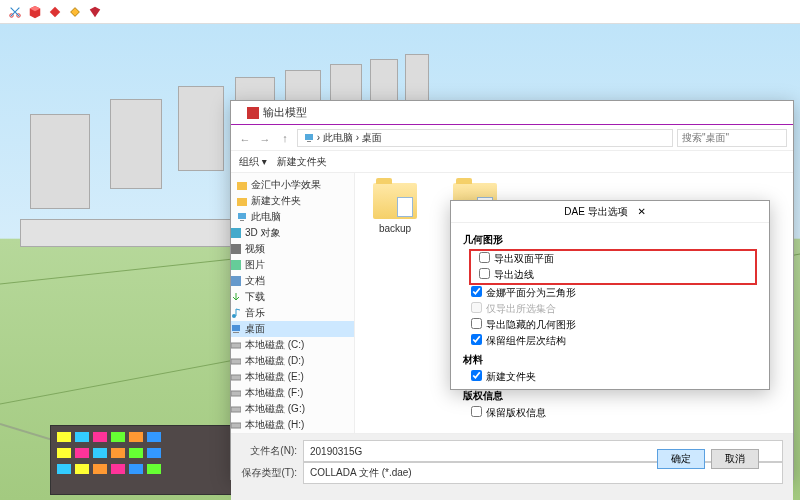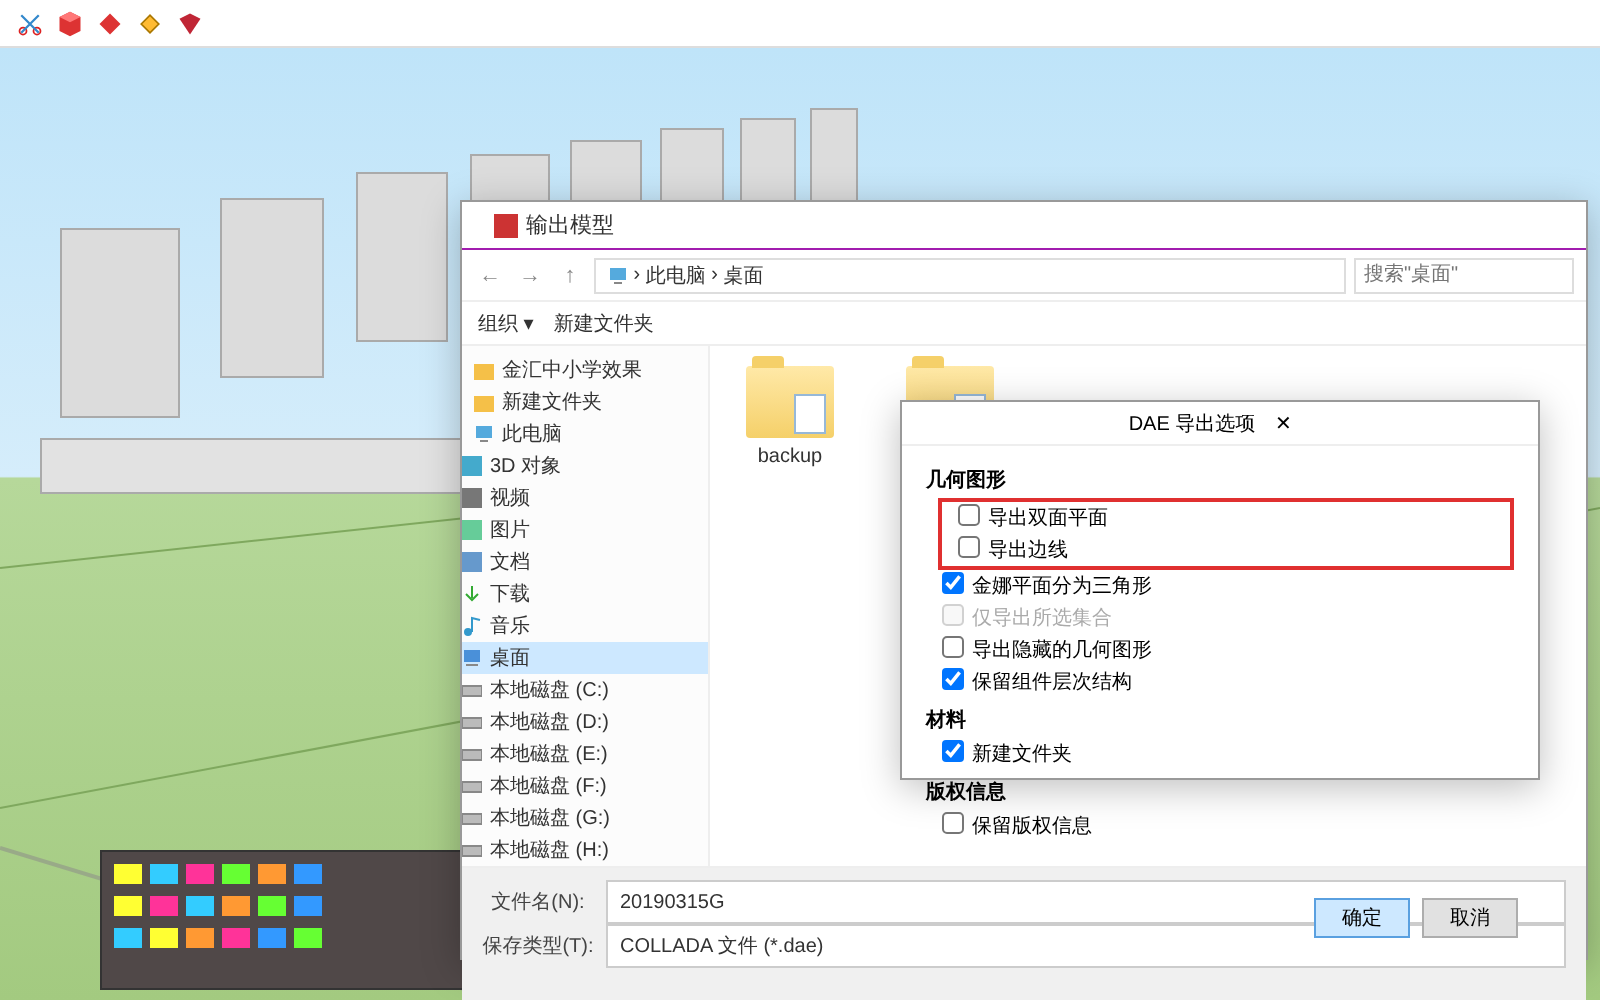--- a/index.html
+++ b/index.html
@@ -37,21 +37,21 @@
 .tree .item.indent { padding-left: 0; }
 
 .files { flex: 1; padding: 10px; display: flex; gap: 20px; }
 .folder { display: flex; flex-direction: column; align-items: center; width: 60px; font-size: 10px; }
 .folder .fic { width: 44px; height: 36px; background: linear-gradient(#ffe9a8, #f5d069); border-radius: 2px; position: relative; margin-bottom: 4px; }
 .folder .fic::before { content:''; position:absolute; top:-5px; left:3px; width:16px; height:6px; background:#f5d069; border-radius:2px 2px 0 0; }
 .folder .fic .doc { position:absolute; right:4px; bottom:2px; width:16px; height:20px; background:#fff; border:1px solid #96b8d8; }
 
 .bottom { border-top: 1px solid #eee; background: #f0f0f0; padding: 6px 10px; }
 .bottom .row { display: flex; align-items: center; height: 22px; font-size: 10px; gap: 6px; }
-.bottom .row label { width: 56px; text-align: center; color: #444; }
+.bottom .row label { width: 56px; text-align: right; color: #444; }
 .bottom .row .field { flex: 1; height: 22px; border: 1px solid #ccc; background: #fff; padding: 0 6px; display: flex; align-items: center; }
 .bottom .expand { font-size: 10px; color: #555; padding: 4px 0 0 4px; }
 .bottom .btns { display: flex; justify-content: flex-end; gap: 6px; margin-top: 4px; }
 .bottom .btn, .opt .btn { width: 48px; height: 20px; font-size: 10px; border: 1px solid #adadad; background: #e1e1e1; display: flex; align-items: center; justify-content: center; margin-top: 16px; }
 
 .dialog-opt { position: absolute; top: 200px; left: 450px; width: 320px; height: 190px; background: #fff; border: 1px solid #999; box-shadow: 0 4px 18px rgba(0,0,0,.25); font-size: 11px; }
 .dialog-opt .titlebar { height: 22px; display: flex; align-items: center; padding: 0 8px; border-bottom: 1px solid #eee; justify-content: center; font-size: 10px; }
 .opt-body { padding: 6px 12px; font-size: 10px; }
 .opt-body .sec { font-weight: bold; margin-top: 4px; margin-bottom: 2px; }
 .opt-body .chk { display: flex; align-items: flex-start; gap: 4px; padding: 1px 0 1px 8px; }

